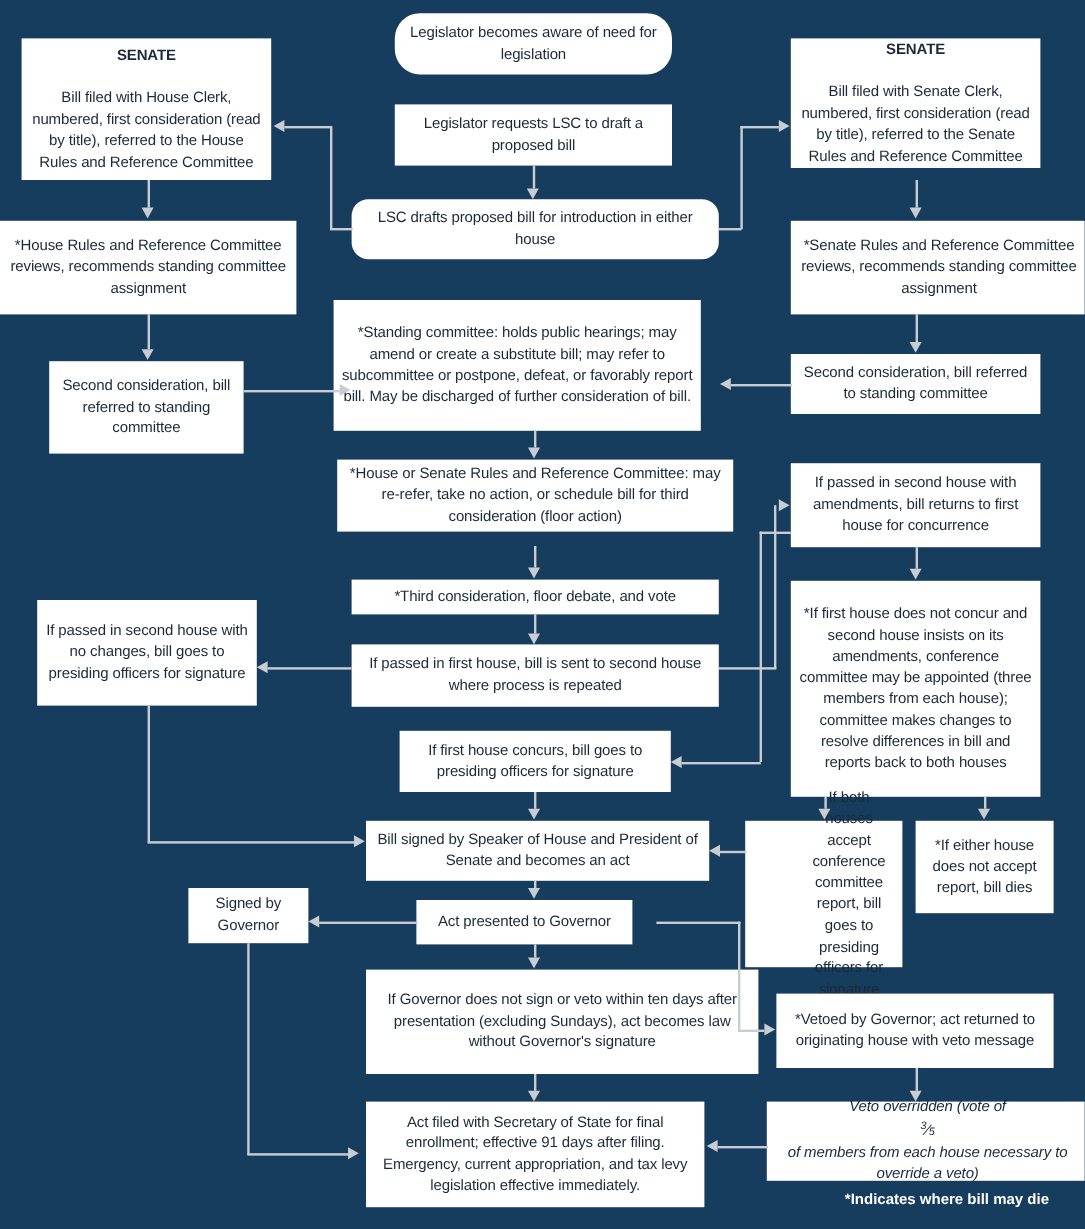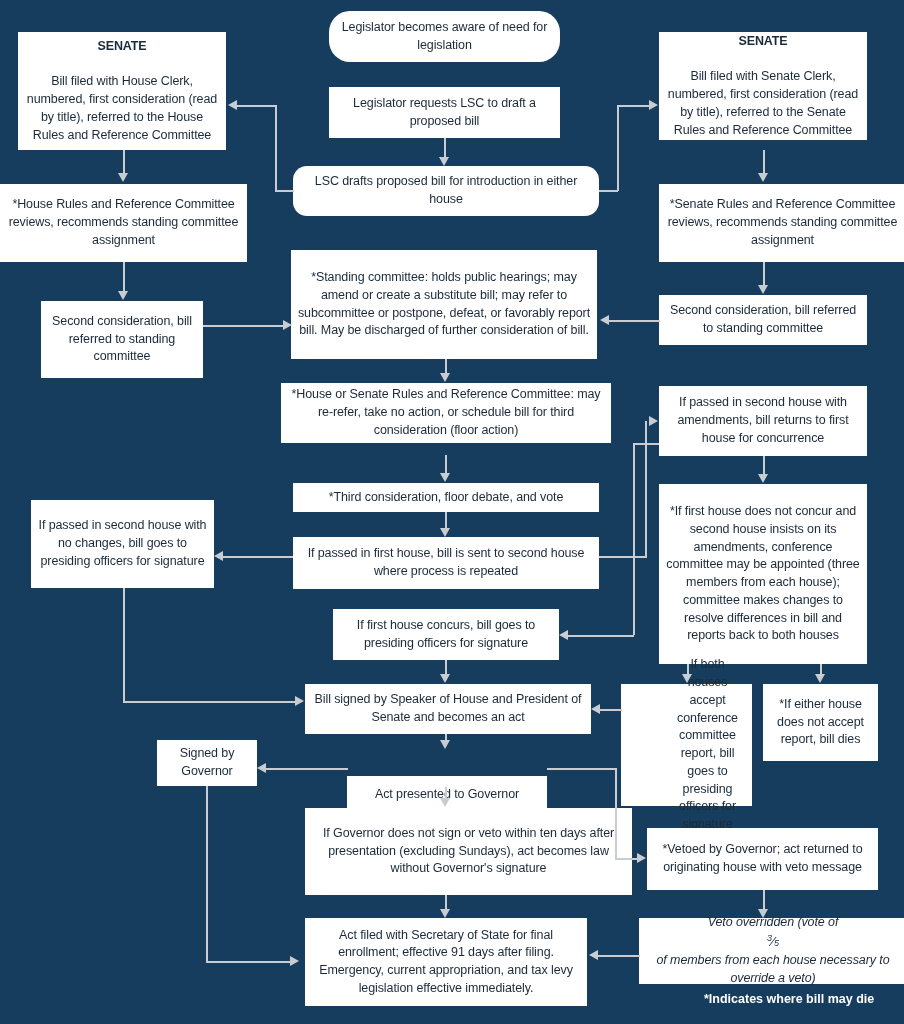--- a/index.html
+++ b/index.html
@@ -96,21 +96,21 @@
   </div>
 
   <div class="box" style="left:41px; top:301px; width:162px; height:77px;">
     <span>Second consideration, bill referred to standing committee</span>
   </div>
 
   <div class="box" style="left:659px; top:295px; width:208px; height:50px;">
     <span>Second consideration, bill referred to standing committee</span>
   </div>
 
-  <div class="box" style="left:291px; top:250px; width:306px; height:109px;">
+  <div class="box" style="left:278px; top:250px; width:306px; height:109px;">
     <span>*Standing committee: holds public hearings; may amend or create a substitute bill; may refer to subcommittee or postpone, defeat, or favorably report bill. May be discharged of further consideration of bill.</span>
   </div>
 
   <div class="box" style="left:281px; top:383px; width:330px; height:60px;">
     <span>*House or Senate Rules and Reference Committee: may re-refer, take no action, or schedule bill for third consideration (floor action)</span>
   </div>
 
   <div class="box" style="left:293px; top:483px; width:306px; height:29px;">
     <span>*Third consideration, floor debate, and vote</span>
   </div>
@@ -140,21 +140,21 @@
   </div>
 
   <div class="box" style="left:763px; top:684px; width:115px; height:77px;">
     <span>*If either house does not accept report, bill dies</span>
   </div>
 
   <div class="box" style="left:305px; top:684px; width:286px; height:50px;">
     <span>Bill signed by Speaker of House and President of Senate and becomes an act</span>
   </div>
 
-  <div class="box" style="left:347px; top:776px; width:200px; height:37px;text-align:center;">
+  <div class="box" style="left:347px; top:750px; width:180px; height:37px;text-align:center;">
     <span>Act presented to Governor</span>
   </div>
 
   <div class="box" style="left:157px; top:740px; width:100px; height:46px;">
     <span>Signed by Governor</span>
   </div>
 
   <div class="box" style="left:305px; top:808px; width:327px; height:87px;">
     <span>If Governor does not sign or veto within ten days after presentation (excluding Sundays), act becomes law without Governor's signature</span>
   </div>

